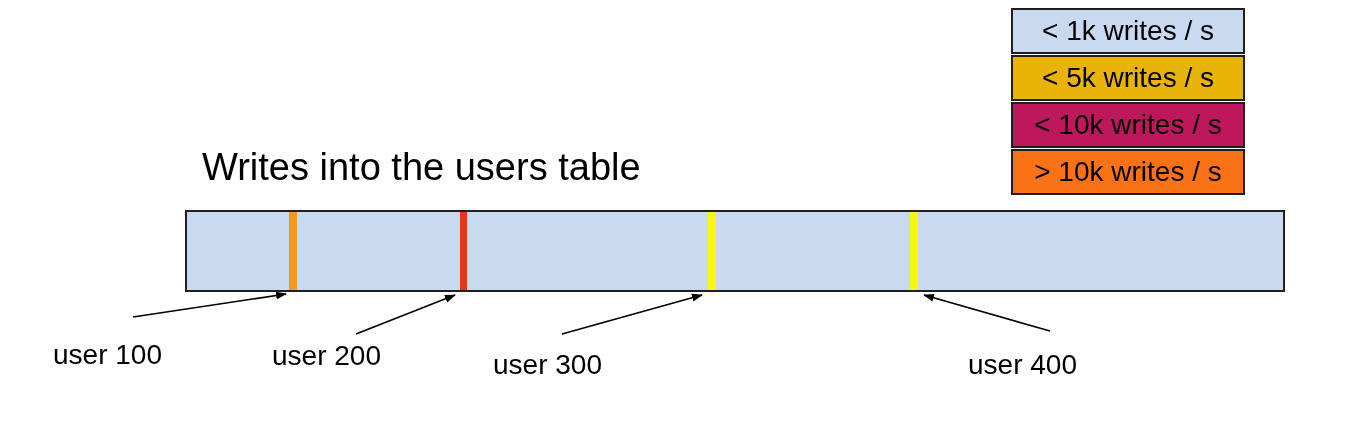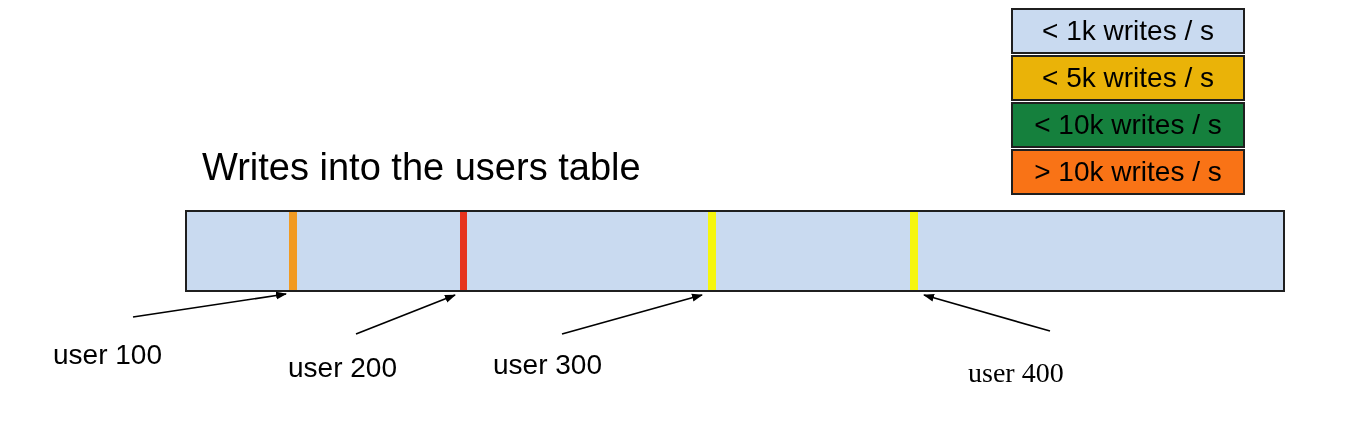--- a/index.html
+++ b/index.html
@@ -63,44 +63,44 @@
     white-space: nowrap;
   }
   
   .user-label {
     position: absolute;
     font-size: 28px;
     color: #000000;
     white-space: nowrap;
   }
   .label-1 { left: 53px;  top: 339px; }
-  .label-2 { left: 272px; top: 352px; margin-left: 16px; }
+  .label-2 { left: 272px; top: 340px; }
   .label-3 { left: 493px; top: 349px; }
-  .label-4 { left: 968px; top: 357px; font-family: Liberation Serif, serif; }
+  .label-4 { left: 968px; top: 349px; }
   
   .arrows-layer {
     position: absolute;
     left: 0;
     top: 0;
     width: 1350px;
     height: 422px;
     pointer-events: none;
   }
 </style>
 </head>
 <body>
 
 <div class="canvas">
 
   <div class="diagram-title">Writes into the users table</div>
 
   <div class="legend">
     <div class="legend-row" style="background-color: rgb(201, 218, 240);">&lt; 1k writes / s</div>
     <div class="legend-row" style="background-color: #eab308;">&lt; 5k writes / s</div>
-    <div class="legend-row" style="background-color: #15803d;">&lt; 10k writes / s</div>
+    <div class="legend-row" style="background-color: #be185d;">&lt; 10k writes / s</div>
     <div class="legend-row" style="background-color: #f97316;">&gt; 10k writes / s</div>
   </div>
 
   <div class="users-bar" style="background-color: rgb(201, 218, 240);">
     <div class="marker marker-1" style="background-color: rgb(241, 154, 34);"></div>
     <div class="marker marker-2" style="background-color: rgb(230, 52, 31);"></div>
     <div class="marker marker-3" style="background-color: rgb(246, 246, 14);"></div>
     <div class="marker marker-4" style="background-color: rgb(246, 246, 14);"></div>
   </div>
 

